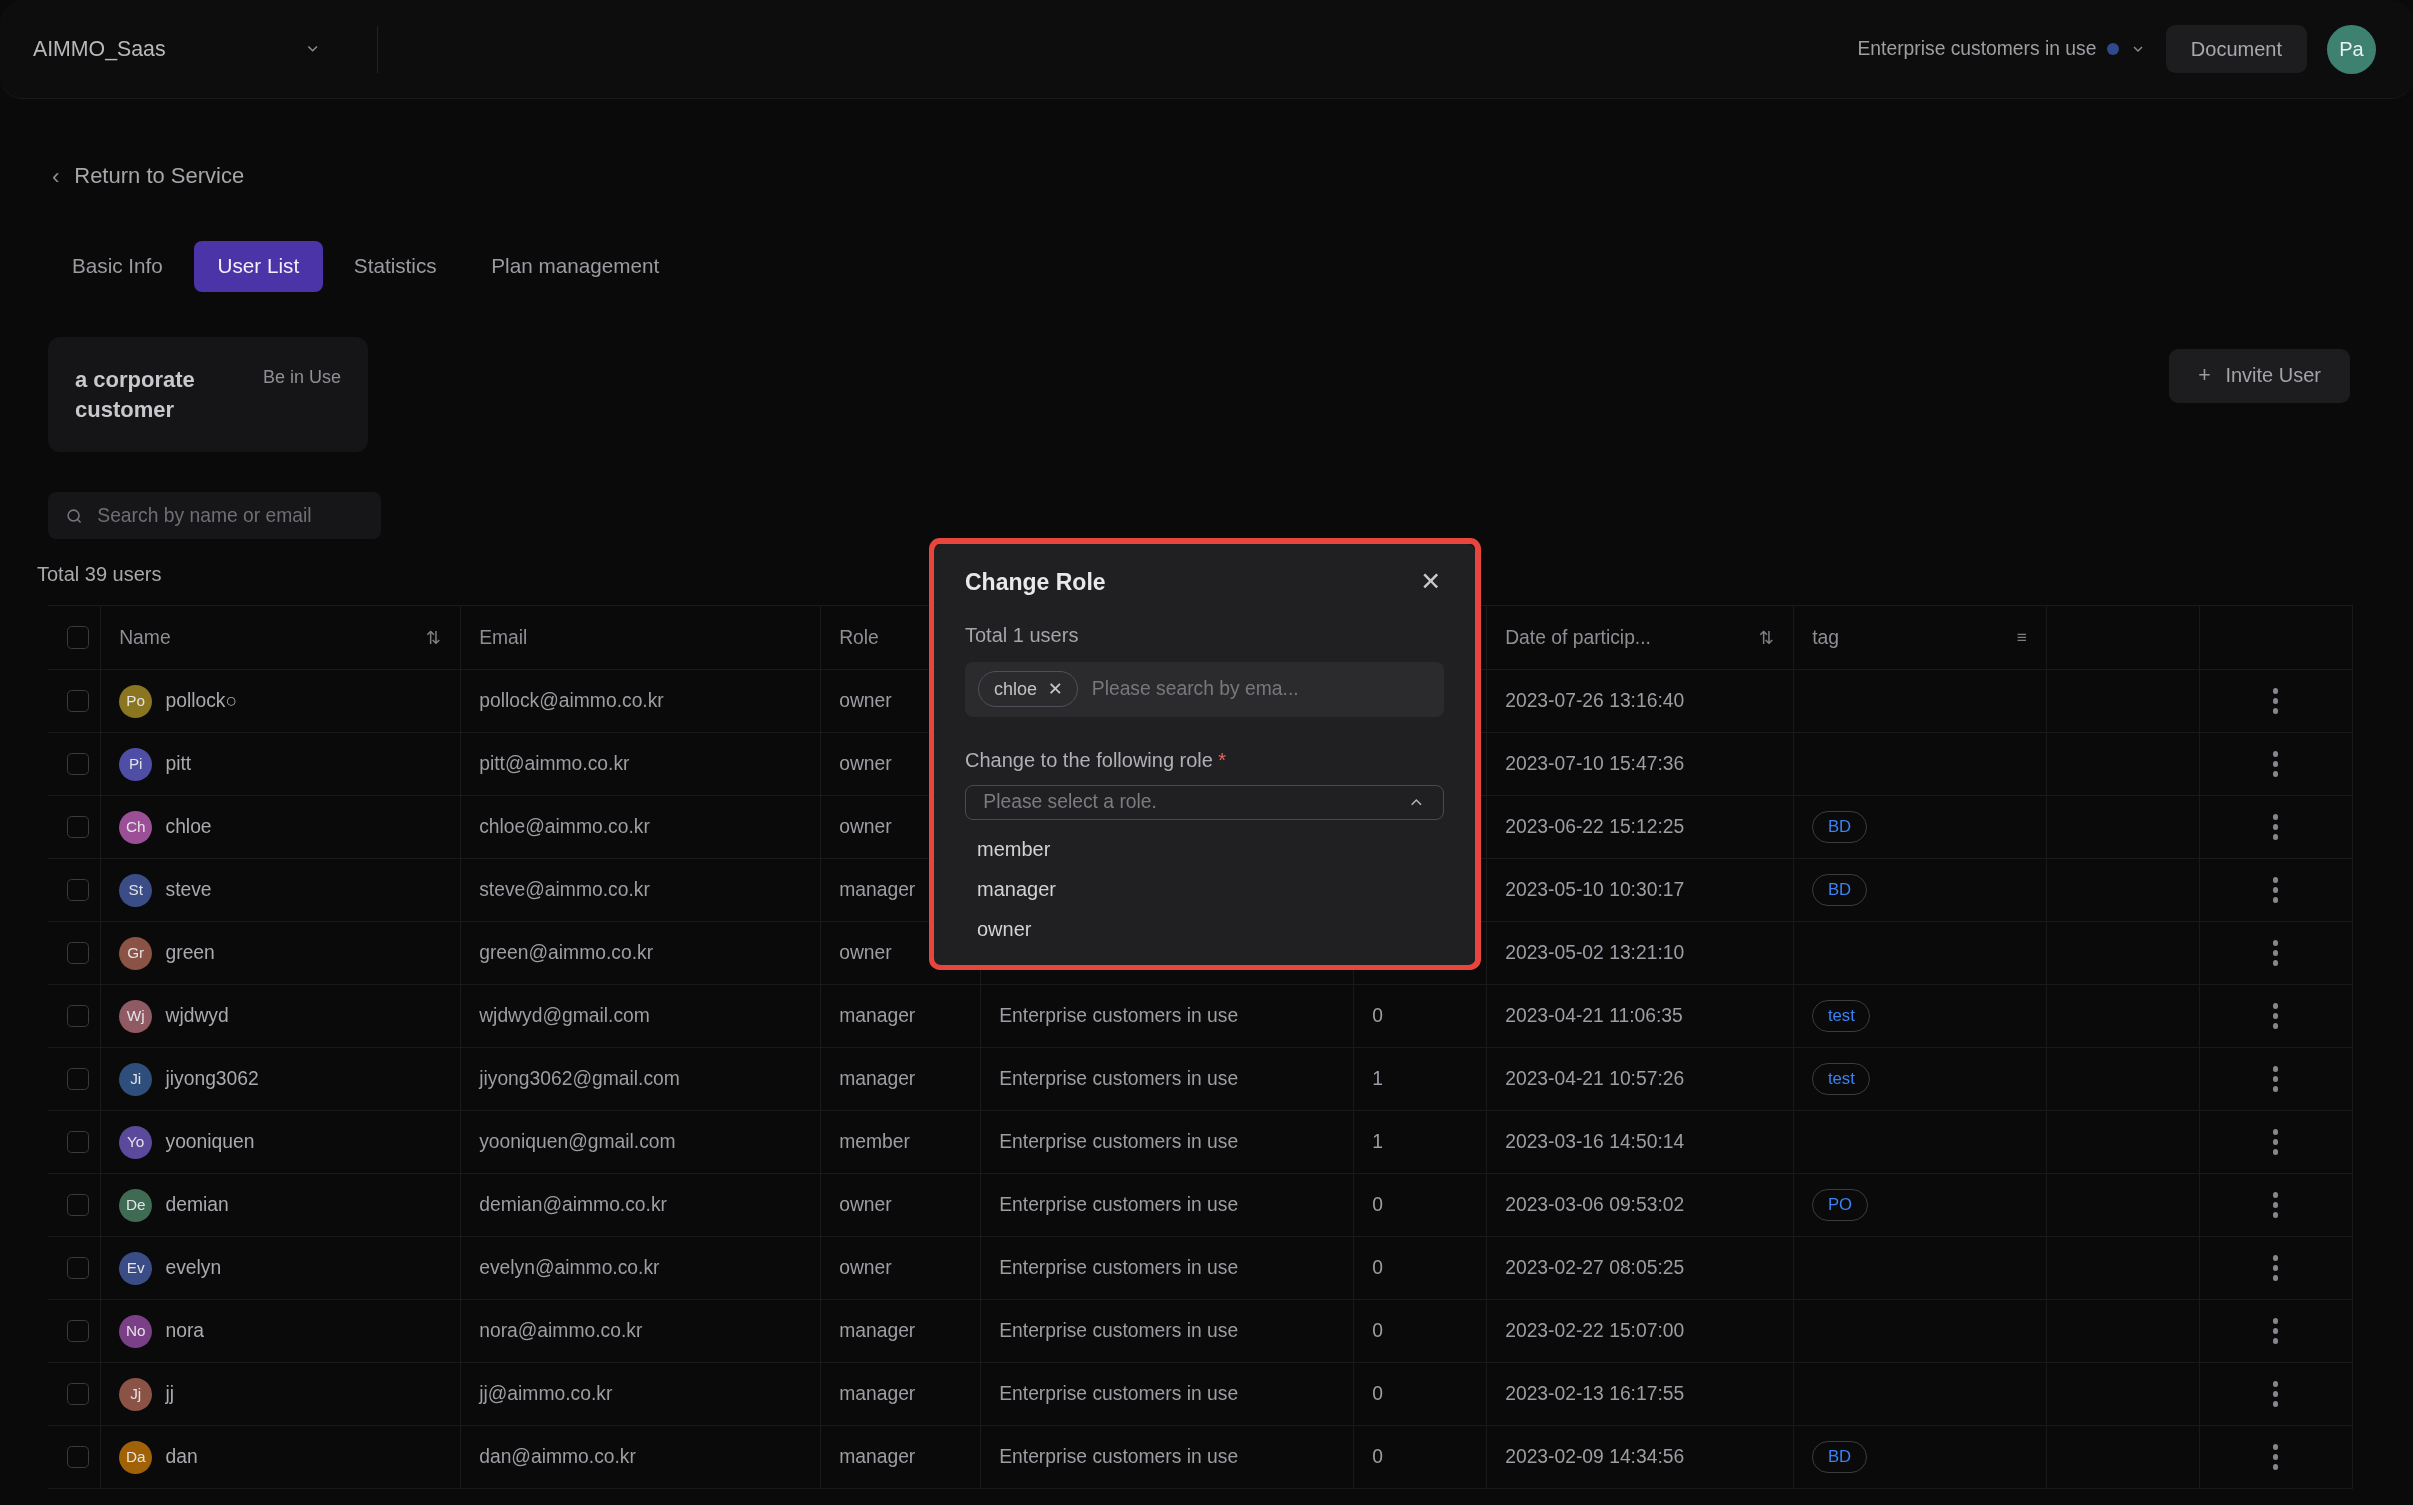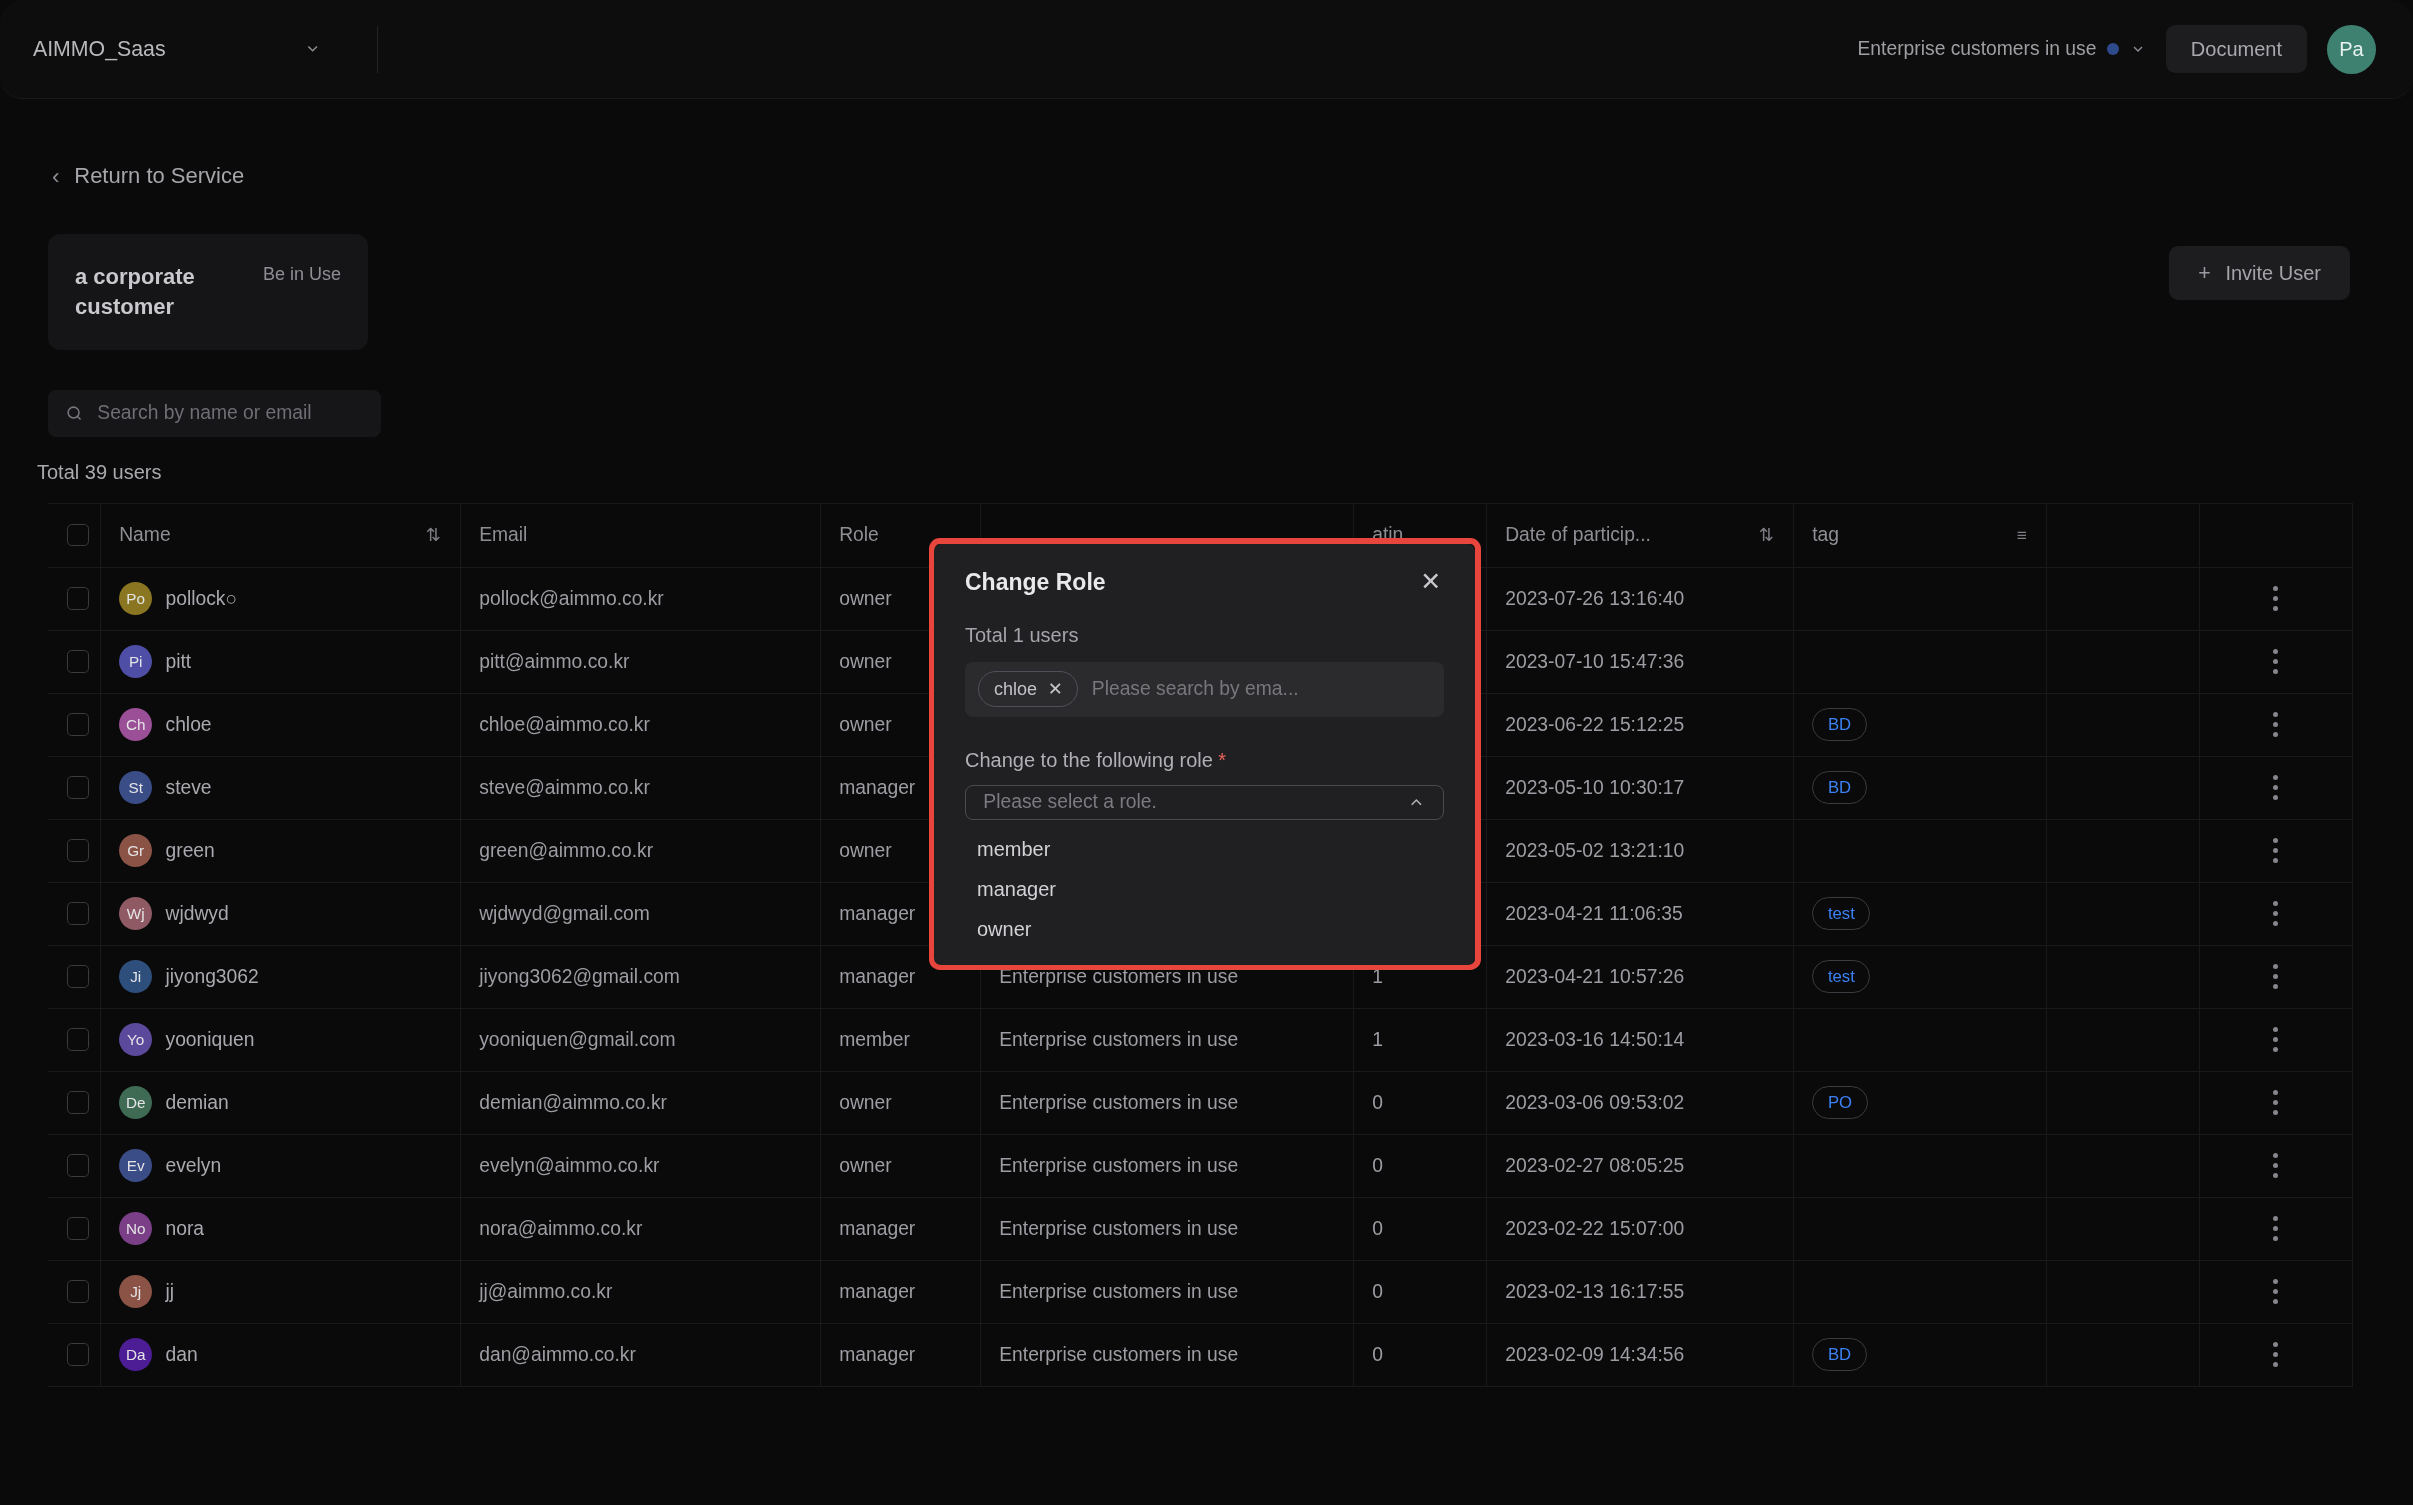--- a/index.html
+++ b/index.html
@@ -204,20 +204,26 @@
   </div>
 </div>
 
 <div class="page">
 
   <div class="breadcrumb">
     <span class="chev-left">‹</span>
     <span>Return to Service</span>
   </div>
 
+  <div class="tabs">
+    <div class="tab">Basic Info</div>
+    <div class="tab active">User List</div>
+    <div class="tab">Statistics</div>
+    <div class="tab">Plan management</div>
+  </div>
 
   <div class="card-row">
     <div class="cust-card">
       <div class="cust-name">a corporate customer</div>
       <div class="cust-status">Be in Use</div>
     </div>
     <button class="invite-btn">
       <span class="plus-ico">+</span>
       <span>Invite User</span>
     </button>
@@ -577,21 +583,21 @@
               <i></i>
             </span>
           </td>
         </tr>
         <tr>
           <td>
             <span class="chk"></span>
           </td>
           <td>
             <span class="name-cell">
-              <span class="av" style="background:#4c1d95">Da</span>
+              <span class="av" style="background:#a16207">Da</span>
               <span class="name-txt">dan</span>
             </span>
           </td>
           <td>dan@aimmo.co.kr</td>
           <td>manager</td>
           <td>Enterprise customers in use</td>
           <td class="eval-cell">0</td>
           <td>2023-02-09 14:34:56</td>
           <td><span class="tag-pill">BD</span></td>
           <td></td>

